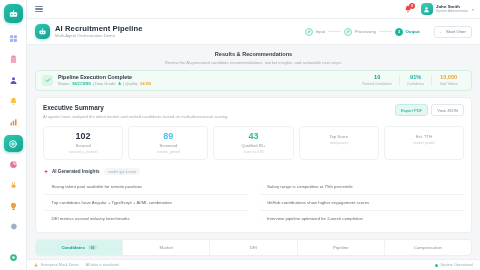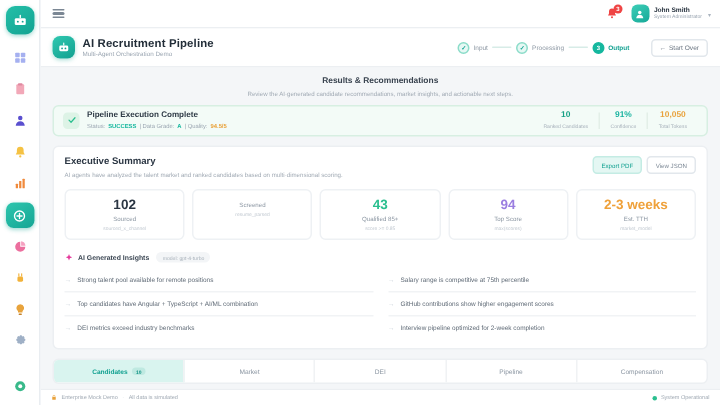--- a/index.html
+++ b/index.html
@@ -445,35 +445,34 @@
             </div>
           </div>
 
           <div class="stats">
             <div class="stat">
               <div class="stat-v c-dark">102</div>
               <div class="stat-l">Sourced</div>
               <div class="stat-k">sourced_x_channel</div>
             </div>
             <div class="stat">
+              <div class="stat-v c-blue">89</div>
               <div class="stat-l">Screened</div>
               <div class="stat-k">resume_parsed</div>
             </div>
             <div class="stat">
               <div class="stat-v c-green">43</div>
               <div class="stat-l">Qualified 85+</div>
               <div class="stat-k">score &gt;= 0.85</div>
             </div>
             <div class="stat">
-              <div class="stat-v c-purple">94</div>
               <div class="stat-l">Top Score</div>
               <div class="stat-k">max(scores)</div>
             </div>
             <div class="stat">
-              <div class="stat-v c-amber">2-3 weeks</div>
               <div class="stat-l">Est. TTH</div>
               <div class="stat-k">market_model</div>
             </div>
           </div>
 
           <div class="insights-head">
             <span class="spark">
               <svg viewBox="0 0 24 24" fill="#e5399b">
                   <path d="M12 1.5l2.4 6.1 6.1 2.4-6.1 2.4L12 18.5l-2.4-6.1L3.5 10l6.1-2.4z"></path>
                 </svg>

